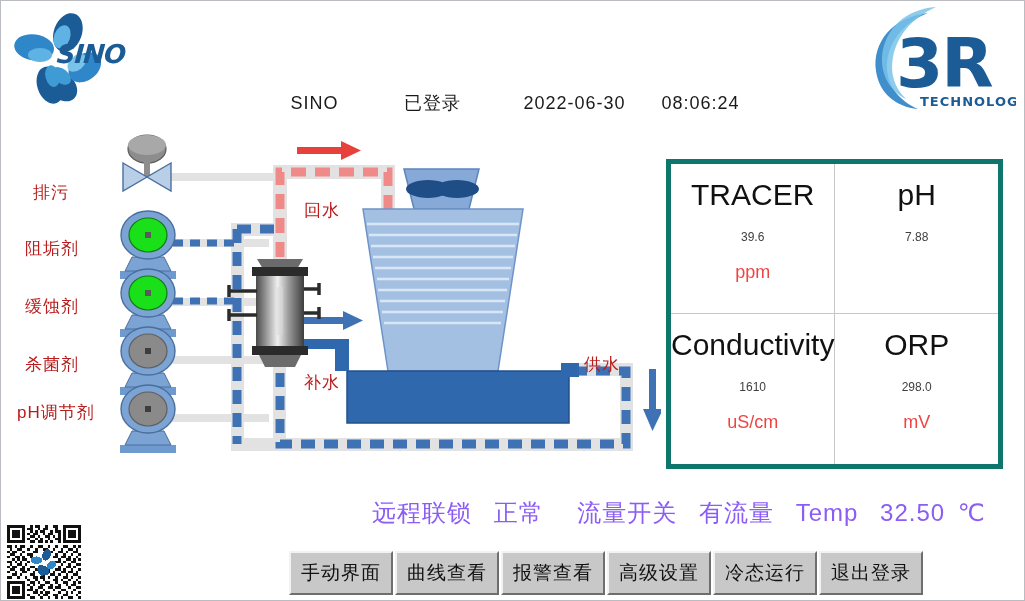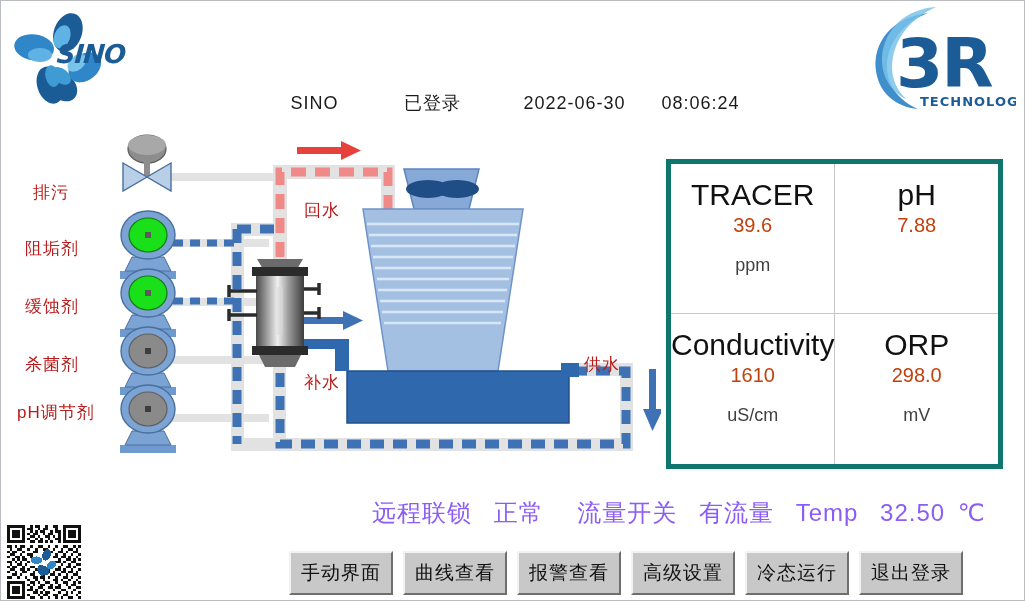--- a/index.html
+++ b/index.html
@@ -72,37 +72,37 @@
     border-right:1px solid #c7c7c7;
     border-bottom:1px solid #c7c7c7;
     box-sizing:border-box;
     display:flex;flex-direction:column;
     align-items:center;justify-content:flex-start;
     padding-top:12px;
   }
   .cell:nth-child(2),.cell:nth-child(4){border-right:none;}
   .cell:nth-child(3),.cell:nth-child(4){border-bottom:none;}
   .cell-name{font-size:30px;color:#111;line-height:1.25;}
-  .cell-val{font-size:20px;color:#c2410c;}
-  .cell-unit{font-size:18px;color:#404040;margin-top:18px;}
+  .cell-val{font-size:12px;color:#404040;margin-top:16px;}
+  .cell-unit{font-size:18px;color:#ef4444;margin-top:18px;}
 
   
   #botstatus{
     position:absolute;left:355px;top:496px;
     font-size:24px;color:#8b5cf6;letter-spacing:1px;
     white-space:nowrap;
     margin-left:16px;
   }
   #botstatus .gap{display:inline-block;width:26px;}
   #botstatus .gap-s{display:inline-block;width:14px;}
 
   
   #buttons{
     position:absolute;left:288px;top:550px;
-    display:flex;gap:10px;
+    display:flex;gap:2px;
   }
   .btn{
     min-width:104px;height:44px;
     background:#c8c8c8;
     border-top:2px solid #f2f2f2;
     border-left:2px solid #f2f2f2;
     border-right:2px solid #6e6e6e;
     border-bottom:2px solid #6e6e6e;
     display:flex;align-items:center;justify-content:center;
     font-size:19px;color:#111;letter-spacing:1px;

